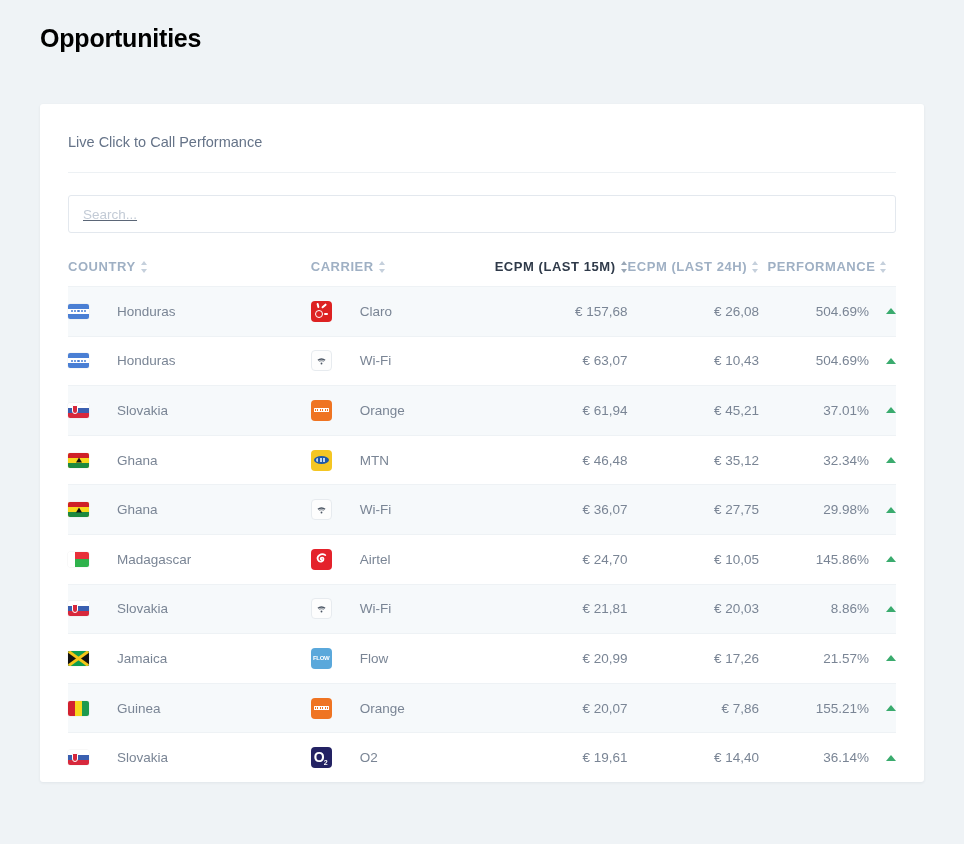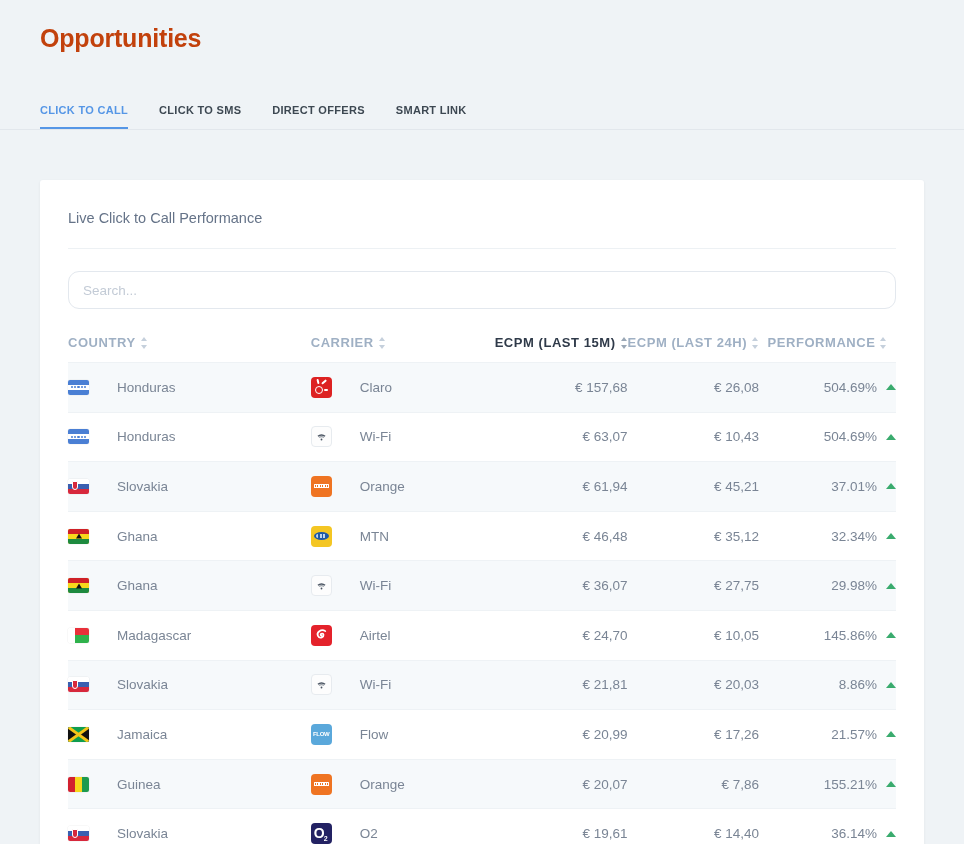--- a/index.html
+++ b/index.html
@@ -15,21 +15,21 @@
   .page { width: 964px; height: 844px; position: relative; background: #eff3f6; }
 
   
   .page-header {
     padding: 22px 40px 0 40px;
     background: #eff3f6;
   }
   .page-title {
     font-size: 25px;
     font-weight: bold;
-    color: #c2410c;
+    color: #000000;
     letter-spacing: -0.2px;
     line-height: 32px;
   }
 
   
   .tabs-bar {
     margin-top: 44px;
     padding: 0 40px;
     border-bottom: 1px solid #e2e7ec;
     display: flex;
@@ -71,27 +71,28 @@
     border-bottom: 1px solid #edf1f4;
     font-weight: normal;
   }
 
   
   .search-wrap { padding: 22px 0 0 0; }
   .search-input {
     width: 100%;
     height: 38px;
     border: 1px solid #e3e8ee;
-    border-radius: 11px;
+    border-radius: 3px;
     padding: 0 14px;
     font-size: 13.5px;
     color: #5b6677;
     font-family: "Liberation Sans", sans-serif;
     outline: none;
     background: #fff;
+    text-decoration: underline;
   }
   .search-input::placeholder { color: #c3cbd6; }
 
   
   table.data-table {
     width: 100%;
     border-collapse: collapse;
     margin-top: 18px;
   }
   table.data-table th {
@@ -149,21 +150,21 @@
     font-size: 13.5px;
     white-space: nowrap;
   }
   td.c-perf {
     text-align: right;
     padding-right: 22px;
     color: #6f7b8b;
     white-space: nowrap;
     position: relative;
   }
-  .perf-inner { display: inline-flex; align-items: center; gap: 9px; justify-content: flex-end; }
+  .perf-inner { display: inline-flex; align-items: center; gap: 17px; justify-content: flex-end; }
   .tri-up {
     width: 0; height: 0;
     border-left: 5.5px solid transparent;
     border-right: 5.5px solid transparent;
     border-bottom: 6.5px solid #3aab6e;
     display: inline-block;
   }
 
   .cell-flex { display: flex; align-items: center; gap: 28px; }
   .cell-label { font-size: 13.5px; color: #7a8595; }
@@ -304,26 +305,20 @@
 </style>
 </head>
 <body>
 
 <div class="page">
 
   <div class="page-header">
     <h1 class="page-title">Opportunities</h1>
   </div>
 
-  <div class="tabs-bar" id="tab-bar">
-      <div class="tab active">CLICK TO CALL</div>
-      <div class="tab">CLICK TO SMS</div>
-      <div class="tab">DIRECT OFFERS</div>
-      <div class="tab">SMART LINK</div>
-    </div>
 
   <div class="content-area">
     <div class="card">
 
       <div class="card-title">Live Click to Call Performance</div>
 
       <div class="search-wrap">
         <input class="search-input" type="text" placeholder="Search..." style="">
       </div>
 

